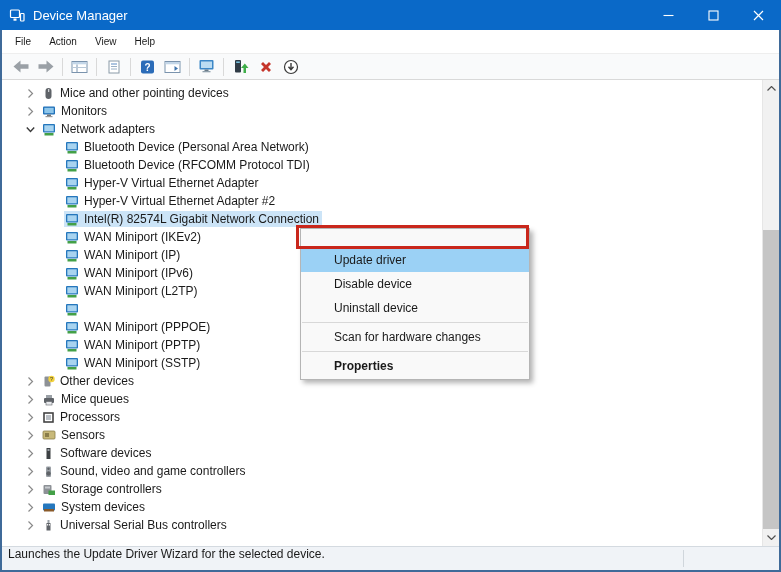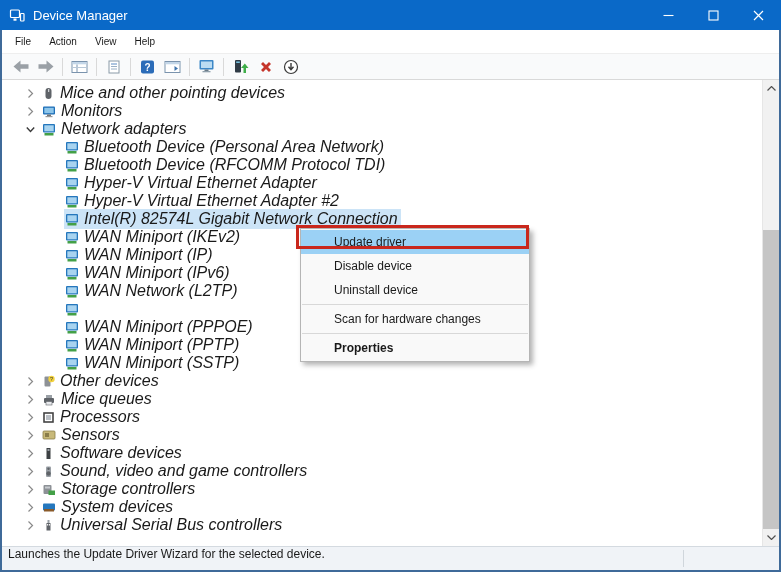--- a/index.html
+++ b/index.html
@@ -32,36 +32,36 @@
   
   .treewrap{flex:1;position:relative;background:#fff;min-height:0;overflow:hidden;}
   .tree{position:absolute;left:0;top:0;right:17px;bottom:0;padding-top:4px;}
   .tree-row{height:18px;display:flex;align-items:center;white-space:nowrap;}
   .tree-row.lvl0{padding-left:24px;}
   .tree-row.lvl1{padding-left:62px;}
   .expander{width:15px;display:inline-flex;align-items:center;}
   .row-content{display:inline-flex;align-items:center;padding:1px 3px 1px 1px;}
   .row-content.selected{background:var(--sel);}
   .row-content .ico{margin-right:5px;display:inline-flex;}
-  .row-label{font-size:16px;font-style:italic;}
+  .row-label{font-size:12px;}
   
   .vscroll{position:absolute;right:0;top:0;bottom:0;width:17px;background:#f1f1f1;border-left:1px solid #e6e6e6;}
   .sb-btn{position:absolute;left:0;width:16px;height:17px;display:flex;align-items:center;justify-content:center;}
   .sb-btn.up{top:0;}
   .sb-btn.down{bottom:0;}
   .sb-thumb{position:absolute;left:0;width:16px;top:150px;bottom:17px;background:#c5c5c5;}
   
   .statusbar{height:24px;background:#f0f3f7;border-top:1px solid #d4dae0;display:flex;
     padding-left:6px;font-size:12px;position:relative;flex:0 0 auto;}
   .status-div{position:absolute;left:681px;top:3px;bottom:3px;width:1px;background:#d0d6dc;}
   
   .context-menu{position:absolute;left:300px;top:228px;width:230px;background:#f9f9f9;
     border:1px solid #b5b5b5;box-shadow:3px 3px 5px rgba(0,0,0,0.3);padding:1px 0;z-index:10;}
   .cm-item{height:24px;line-height:24px;padding-left:33px;font-size:12px;}
-  .cm-item.hl{background:var(--hl);}
+  .cm-item.hl{background:var(--hl);margin-top:18px;}
   .cm-item.bold{font-weight:bold;}
   .cm-sep{height:1px;background:#d8d8d8;margin:2px 1px;}
   .annotation-box{position:absolute;left:296px;top:225px;width:233px;height:24px;
     border:3px solid var(--red);z-index:11;pointer-events:none;}
   .ico{display:inline-flex;align-items:center;justify-content:center;}
   .ico svg{display:block;}
 </style>
 </head>
 <body>
 
@@ -351,21 +351,21 @@
           </div>
           <div class="tree-row lvl1">
             <span class="row-content">
               <span class="ico">
                 <svg width="14" height="13" viewBox="0 0 14 13">
                   <rect x="1" y="1" width="12" height="8.5" rx="1" fill="#2577bd"></rect>
                   <rect x="2.3" y="2.3" width="9.4" height="6" fill="#a9d4f0"></rect>
                   <rect x="2.5" y="10" width="9" height="2.5" fill="#43a047"></rect>
                 </svg>
               </span>
-              <span class="row-label">WAN Network (L2TP)</span>
+              <span class="row-label">WAN Miniport (L2TP)</span>
             </span>
           </div>
           <div class="tree-row lvl1">
             <span class="row-content">
               <span class="ico">
                 <svg width="14" height="13" viewBox="0 0 14 13">
                   <rect x="1" y="1" width="12" height="8.5" rx="1" fill="#2577bd"></rect>
                   <rect x="2.3" y="2.3" width="9.4" height="6" fill="#a9d4f0"></rect>
                   <rect x="2.5" y="10" width="9" height="2.5" fill="#43a047"></rect>
                 </svg>

